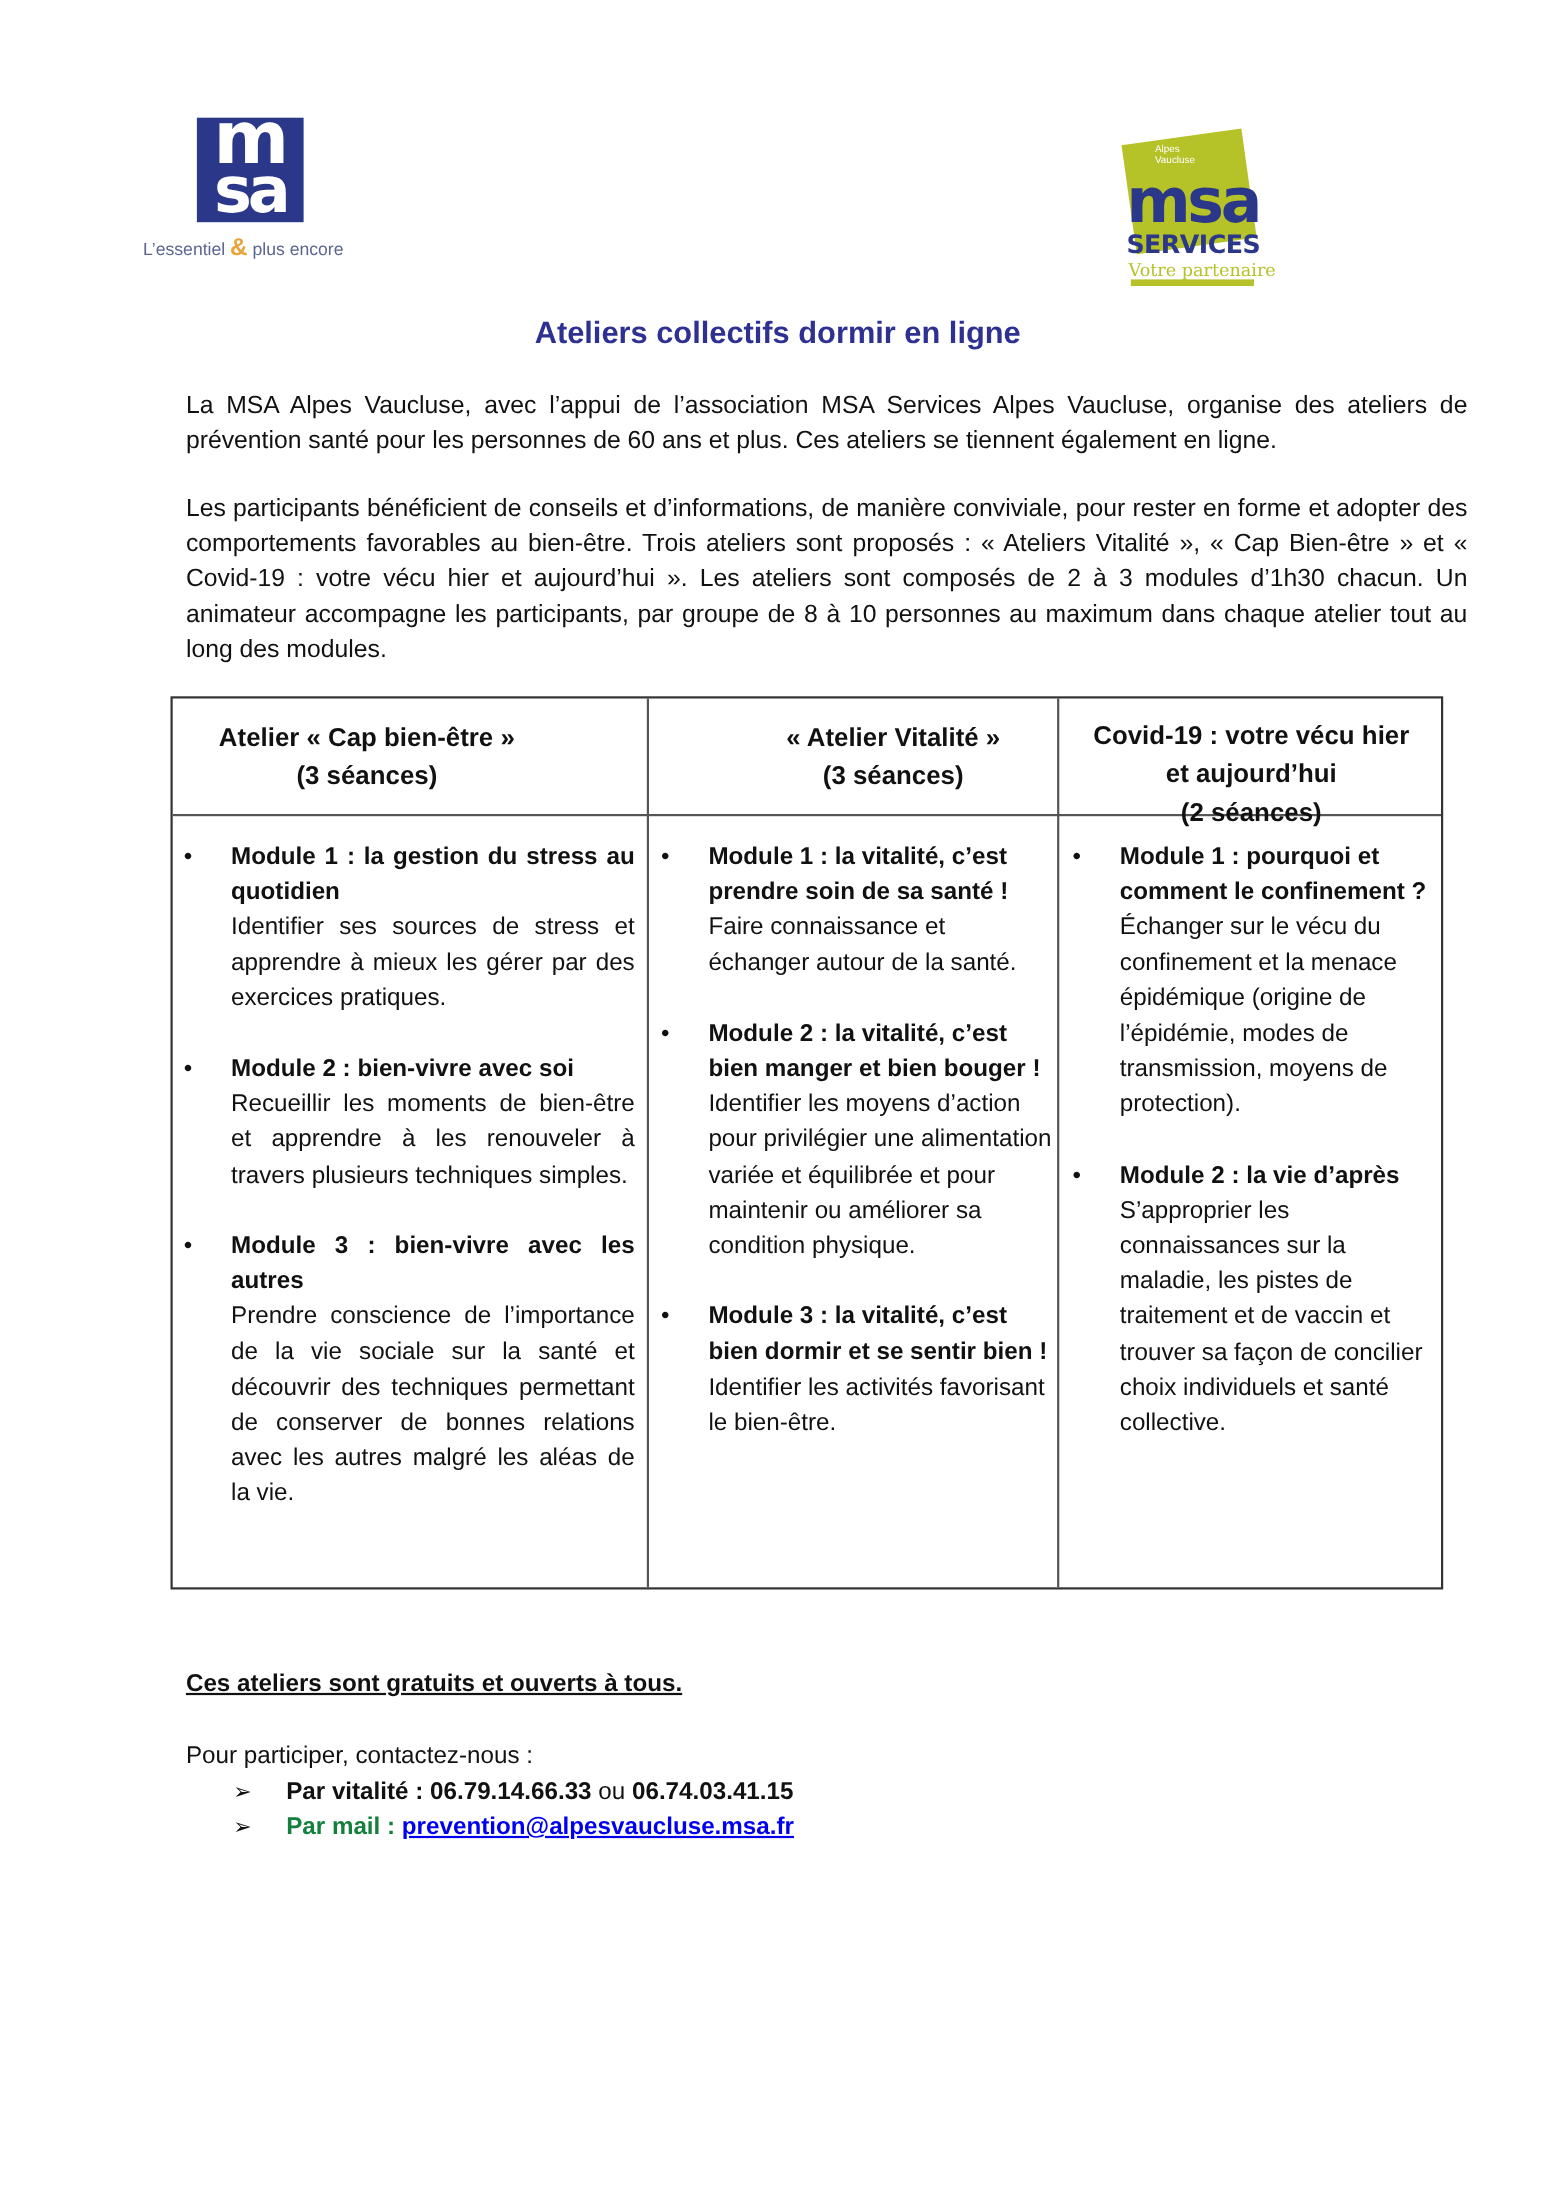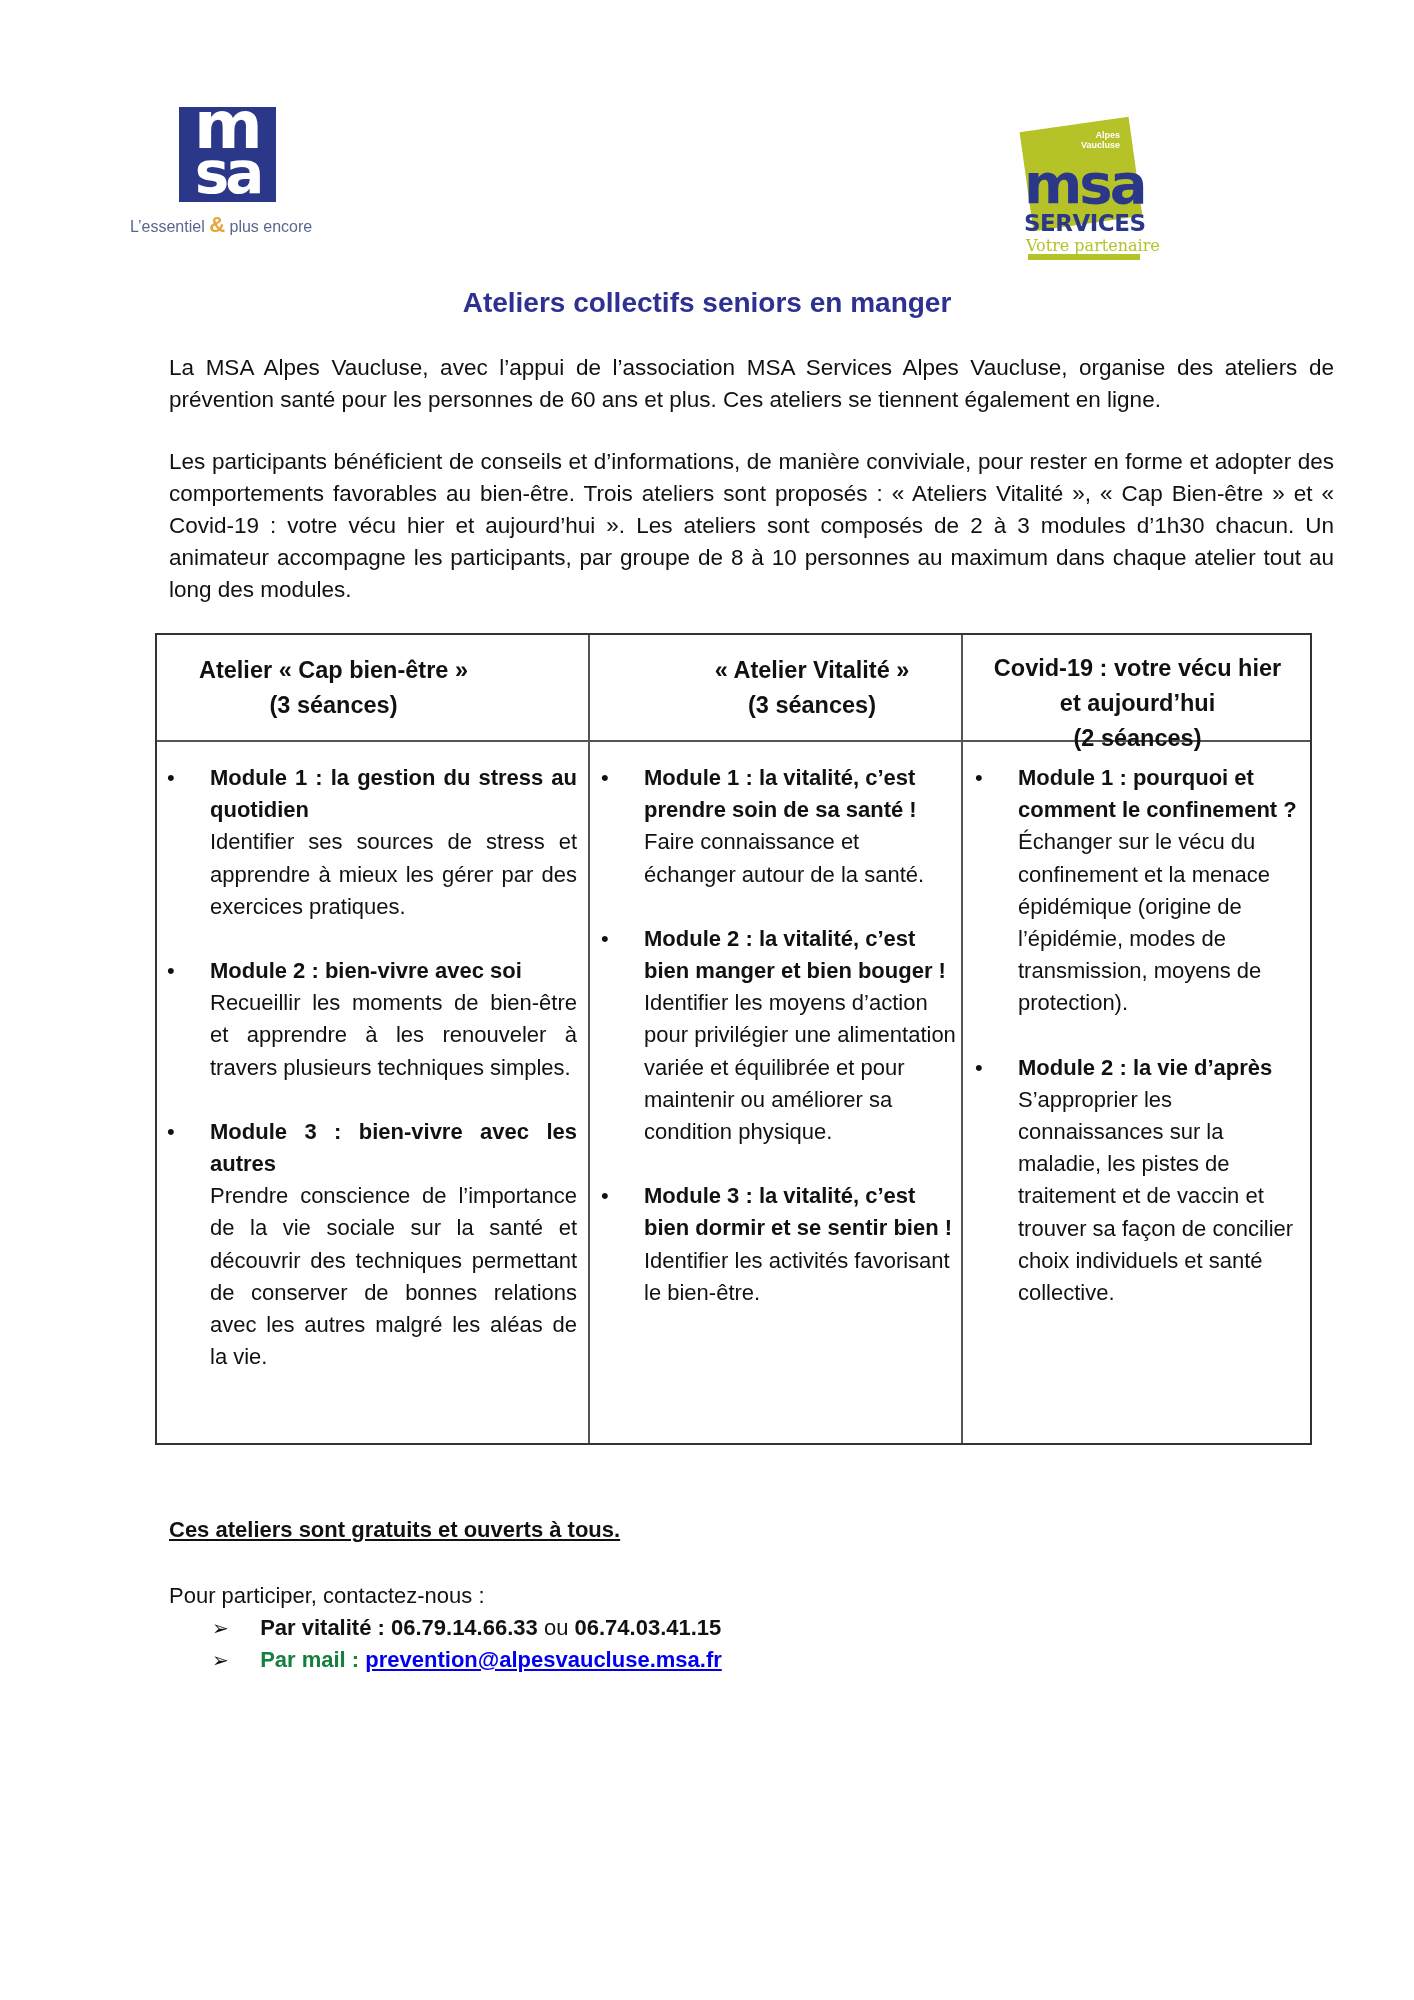--- a/index.html
+++ b/index.html
@@ -16,22 +16,22 @@
     .msa-words { position: absolute; left: 160px; top: 0; width: 128px; }
     .msa-words .w { display: block; height: 23px; line-height: 22px; border-top: 2px solid #f2c98f;
       color: #2b3788; font-weight: bold; font-size: 17px; padding-left: 6px; font-family: "DejaVu Sans", sans-serif; }
     .msa-words .w:last-child { border-bottom: 2px solid #f2c98f; }
     .msa-tagline { position: absolute; left: 2px; top: 107px; font-size: 16px; color: #5b6590; white-space: nowrap; }
     .msa-tagline .amp { color: #e8a43a; font-weight: bold; font-size: 22px; }
 
     .logo-services { position: absolute; left: 1020px; top: 118px; width: 140px; height: 150px; }
     .svc-green { position: absolute; left: 6px; top: 6px; width: 110px; height: 100px; background: #b5c228;
       transform: rotate(-8deg); }
-    .svc-region { position: absolute; left: 30px; top: 12px; color: #fff; font-size: 9px; font-weight: bold;
-      line-height: 10px; text-align: right; width: 70px; }
+    .svc-region { position: absolute; left: 30px; top: 12px; color: #fff; font-size: 9px; font-weight: normal;
+      line-height: 10px; text-align: left; width: 70px; }
     .svc-msa { position: absolute; left: 4px; top: 38px; font-size: 56px; line-height: 56px; font-weight: bold;
       color: #2b3788; letter-spacing: -3px; font-family: "DejaVu Sans", sans-serif; }
     .svc-services { position: absolute; left: 4px; top: 92px; font-size: 23px; font-weight: bold; color: #2b3788;
       font-family: "DejaVu Sans", sans-serif; letter-spacing: -0.5px; }
     .svc-partner { position: absolute; left: 6px; top: 118px; font-size: 16px; color: #b5c228;
       font-family: "DejaVu Serif", serif; white-space: nowrap; }
     .svc-bar { position: absolute; left: 8px; top: 136px; width: 112px; height: 6px; background: #b5c228; }
 
     
     .title { position: absolute; left: 0; width: 1414px; top: 287px; text-align: center;
@@ -90,21 +90,21 @@
   <div class="svc-region">
     <div>Alpes</div>
     <div>Vaucluse</div>
   </div>
   <div class="svc-msa">msa</div>
   <div class="svc-services">SERVICES</div>
   <div class="svc-partner">Votre partenaire</div>
   <div class="svc-bar"></div>
 </div>
 
-<h1 class="title" style="margin:0">Ateliers collectifs seniors en manger</h1>
+<h1 class="title" style="margin:0">Ateliers collectifs dormir en ligne</h1>
 <p class="para p1" style="margin:0">La MSA Alpes Vaucluse, avec l’appui de l’association MSA Services Alpes Vaucluse, organise des ateliers de prévention santé pour les personnes de 60 ans et plus. Ces ateliers se tiennent également en ligne.</p>
 <p class="para p2" style="margin:0">Les participants bénéficient de conseils et d’informations, de manière conviviale, pour rester en forme et adopter des comportements favorables au bien-être. Trois ateliers sont proposés : « Ateliers Vitalité », « Cap Bien-être » et « Covid-19 : votre vécu hier et aujourd’hui ». Les ateliers sont composés de 2 à 3 modules d’1h30 chacun. Un animateur accompagne les participants, par groupe de 8 à 10 personnes au maximum dans chaque atelier tout au long des modules.</p>
 
 <div class="ateliers-table">
   <div class="th-row"></div>
   <div class="col-div cd1"></div>
   <div class="col-div cd2"></div>
 
   <div class="th th1">Atelier « Cap bien-être »
 (3 séances)</div>

